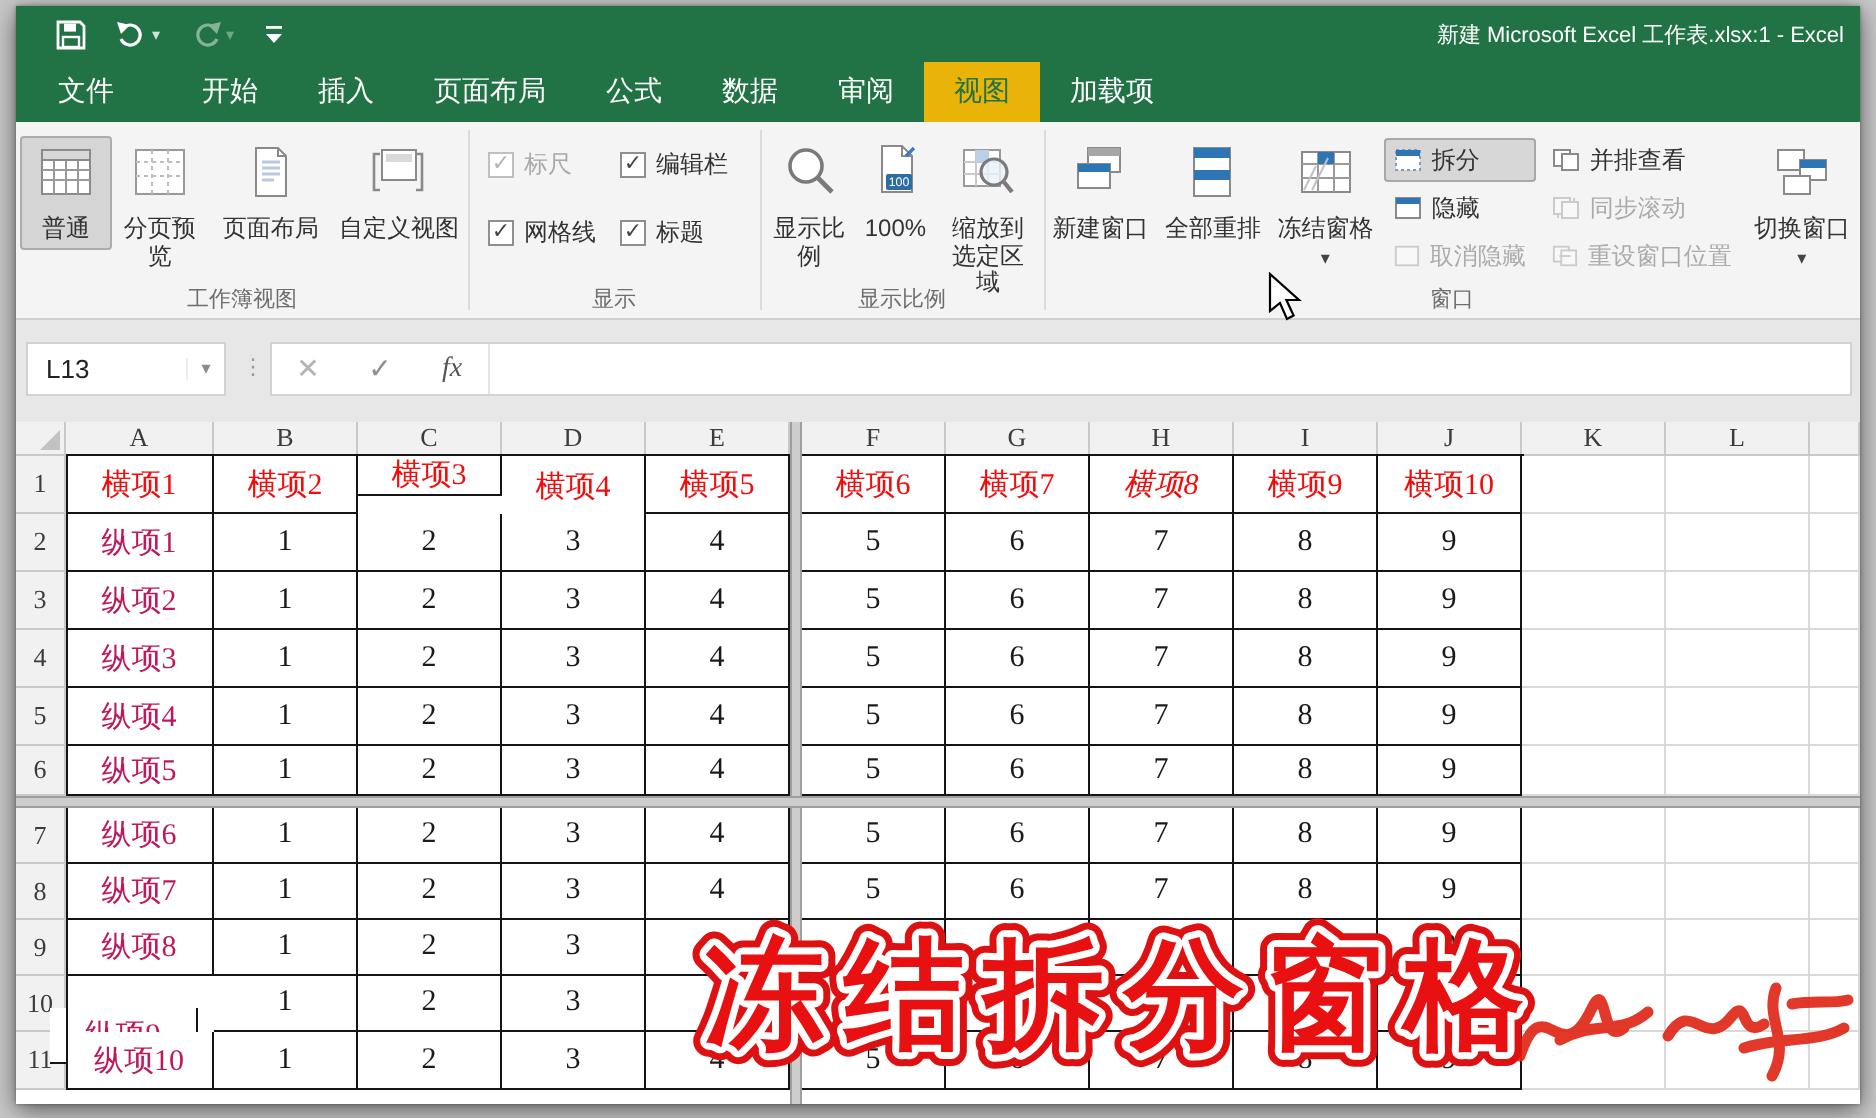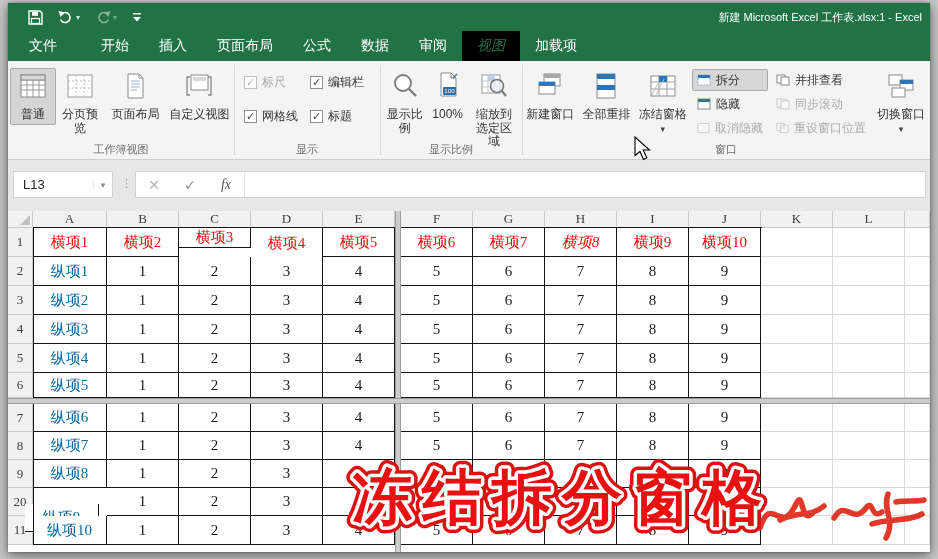--- a/index.html
+++ b/index.html
@@ -14,21 +14,21 @@
   .qat .ic{display:flex;align-items:center;gap:2px;}
   .qat svg{display:block;}
   .dd{font-size:8px;color:#cfe3d8;}
   .dim{opacity:.45;}
   .title-text{margin-left:auto;margin-right:8px;font-size:11px;color:#fff;}
   
   .tabstrip{position:absolute;left:0;top:28px;width:100%;height:30px;background:#217346;
             display:flex;align-items:stretch;color:#fff;font-size:14px;}
   .tab{display:flex;align-items:center;padding:0 15px;cursor:default;}
   .tab.file{padding:0 17px;margin-left:4px;}
-  .tab.active{background:#000000;color:#217346;font-style:italic;}
+  .tab.active{background:#eab308;color:#217346;}
   .tellme{display:flex;align-items:center;gap:7px;margin-left:14px;color:#ffffff;opacity:.75;font-size:13px;}
   
   .ribbon{position:absolute;left:0;top:58px;width:100%;height:99px;background:#F4F4F4;
           border-bottom:1px solid #D0D0D0;box-sizing:border-box;font-size:12px;color:#333;}
   .grp{position:absolute;top:0;height:98px;}
   .grp-label{position:absolute;bottom:2px;left:0;width:100%;text-align:center;font-size:11px;color:#6E6E6E;}
   .gsep{position:absolute;top:4px;bottom:4px;width:1px;background:#DBDBDB;}
   .grow{display:flex;align-items:flex-start;padding-top:7px;}
   .bigbtn{display:flex;flex-direction:column;align-items:center;text-align:center;
           border:1px solid transparent;border-radius:2px;padding:2px 1px;line-height:1.15;}
@@ -63,21 +63,21 @@
   
   .grid{position:absolute;left:0;top:208px;width:922px;height:341px;background:#fff;overflow:hidden;}
   .gcell{position:absolute;box-sizing:border-box;display:flex;align-items:center;justify-content:center;
          font-family:"Liberation Serif","DejaVu Serif",serif;}
   .ch,.rh,.corner{background:#F1F1F1;border-right:1px solid #C9C9C9;border-bottom:1px solid #C9C9C9;
          font-size:13px;color:#3C3C3C;}
   .cell{font-size:15px;color:#1A1A1A;background:#fff;}
   .cell.dark{border-right:1px solid #141414;border-bottom:1px solid #141414;}
   .cell.lite{border-right:1px solid #D9D9D9;border-bottom:1px solid #D9D9D9;}
   .cell.red{color:#F20D0D;}
-  .cell.blue{color:#0369a1;}
+  .cell.blue{color:#be185d;}
   .tedge{position:absolute;background:#141414;}
   .corner .tri{position:absolute;right:2px;bottom:2px;width:0;height:0;
          border-left:10px solid transparent;border-bottom:10px solid #C2C2C2;}
   .vsplit{position:absolute;left:387px;top:0;width:6px;height:341px;background:#CDCDCD;
           border-left:1px solid #9E9E9E;border-right:1px solid #9E9E9E;box-sizing:border-box;z-index:6;}
   .hsplit{position:absolute;left:0;top:187px;width:922px;height:6px;background:#CDCDCD;
           border-top:1px solid #9E9E9E;border-bottom:1px solid #9E9E9E;box-sizing:border-box;z-index:6;}
   
   .caption{position:absolute;left:292px;top:458px;z-index:50;}
   .signature{position:absolute;left:750px;top:480px;z-index:49;}
@@ -377,21 +377,21 @@
       <div class="gcell ch" style="left: 897px; top: 0px; width: 25px; height: 17px;"></div>
       <div class="gcell rh" style="left: 0px; top: 17px; width: 25px; height: 29px;">1</div>
       <div class="gcell rh" style="left: 0px; top: 46px; width: 25px; height: 29px;">2</div>
       <div class="gcell rh" style="left: 0px; top: 75px; width: 25px; height: 29px;">3</div>
       <div class="gcell rh" style="left: 0px; top: 104px; width: 25px; height: 29px;">4</div>
       <div class="gcell rh" style="left: 0px; top: 133px; width: 25px; height: 29px;">5</div>
       <div class="gcell rh" style="left: 0px; top: 162px; width: 25px; height: 25px;">6</div>
       <div class="gcell rh" style="left: 0px; top: 193px; width: 25px; height: 28px;">7</div>
       <div class="gcell rh" style="left: 0px; top: 221px; width: 25px; height: 28px;">8</div>
       <div class="gcell rh" style="left: 0px; top: 249px; width: 25px; height: 28px;">9</div>
-      <div class="gcell rh" style="left: 0px; top: 277px; width: 25px; height: 28px;">20</div>
+      <div class="gcell rh" style="left: 0px; top: 277px; width: 25px; height: 28px;">10</div>
       <div class="gcell rh" style="left: 0px; top: 305px; width: 25px; height: 29px;">11</div>
       <div class="gcell cell dark red" style="left: 25px; top: 17px; width: 74px; height: 29px;">横项1</div>
       <div class="gcell cell dark red" style="left: 99px; top: 17px; width: 72px; height: 29px;">横项2</div>
       <div class="gcell cell dark red" style="left: 171px; top: 17px; width: 72px; height: 20px;">横项3</div>
       <div class="gcell cell dark red" style="left: 243px; top: 17px; width: 72px; height: 31px;">横项4</div>
       <div class="gcell cell dark red" style="left: 315px; top: 17px; width: 72px; height: 29px;">横项5</div>
       <div class="gcell cell dark red" style="left: 393px; top: 17px; width: 72px; height: 29px;">横项6</div>
       <div class="gcell cell dark red" style="left: 465px; top: 17px; width: 72px; height: 29px;">横项7</div>
       <div class="gcell cell dark red" style="left: 537px; top: 17px; width: 72px; height: 29px; font-style: italic;">横项8</div>
       <div class="gcell cell dark red" style="left: 609px; top: 17px; width: 72px; height: 29px;">横项9</div>

